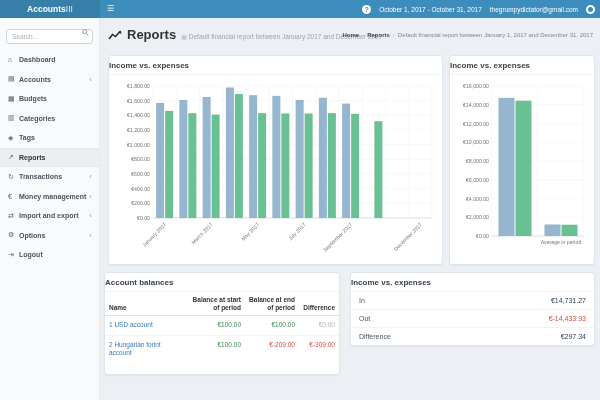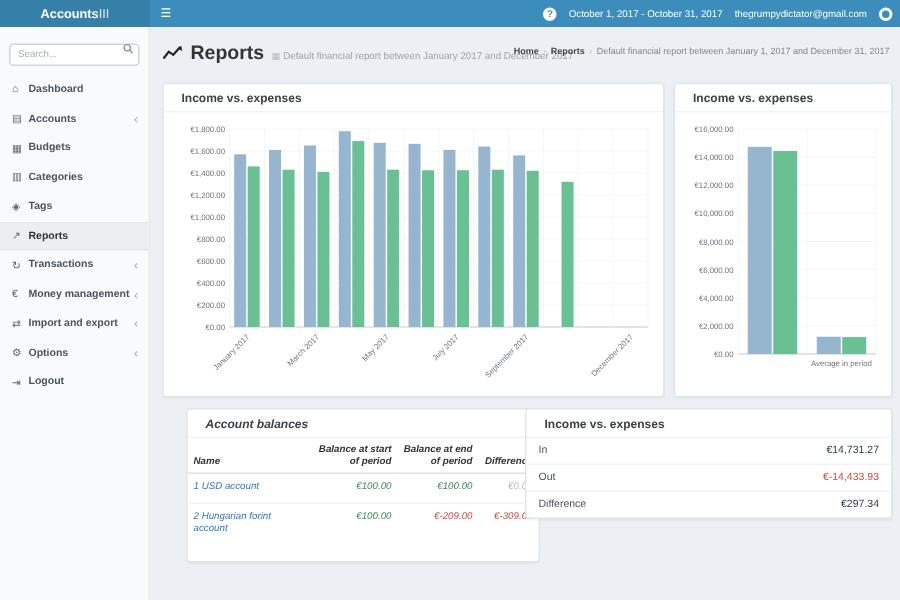--- a/index.html
+++ b/index.html
@@ -47,25 +47,25 @@
   .cal-ic { color:#b3bac0; font-size:6px; margin-right:2px; }
   .breadcrumb { position:absolute; right:2px; top:5px; font-size:6px; display:flex; gap:3px;
                 align-items:center; white-space:nowrap; }
   .crumb { color:#444; font-weight:600; cursor:pointer; }
   .crumb.active { color:#7c868e; font-weight:400; cursor:default; }
   .crumb-sep { color:#b7bec4; }
 
   
   .panel { position:absolute; background:#fff; border:1px solid #dfe5ea; border-radius:3px;
            box-shadow:0 1px 1px rgba(0,0,0,.04); }
-  .panel-heading { padding:5px 12px 4px; font-size:8px; font-weight:700; color:#3c4348;
+  .panel-heading { padding:5px 0 4px; font-size:8px; font-weight:700; color:#3c4348;
                    border-bottom:1px solid #f0f2f4; }
   #panel-chart-left  { left:108px; top:55px;  width:335px; height:210px; }
   #panel-chart-right { left:449px; top:55px;  width:146px; height:210px; }
-  #panel-balances    { left:124px; top:272px; width:236px; height:103px;font-style:italic; }
+  #panel-balances    { left:104px; top:272px; width:236px; height:103px; }
   #panel-summary     { left:350px; top:272px; width:245px; height:74px;  }
   .chart-wrap { padding:3px 8px 0; }
 
   
   table { width:100%; border-collapse:collapse; font-size:6.5px; }
   th { font-weight:700; color:#333; vertical-align:bottom; padding:4px 4px 3px;
        border-bottom:1px solid #dfe3e7; line-height:1.25; text-align:left; }
   td { padding:5px 4px; border-top:1px solid #f0f2f4; vertical-align:top; line-height:1.3; }
   tbody tr:first-child td { border-top:none; }
   .num { text-align:right; }

